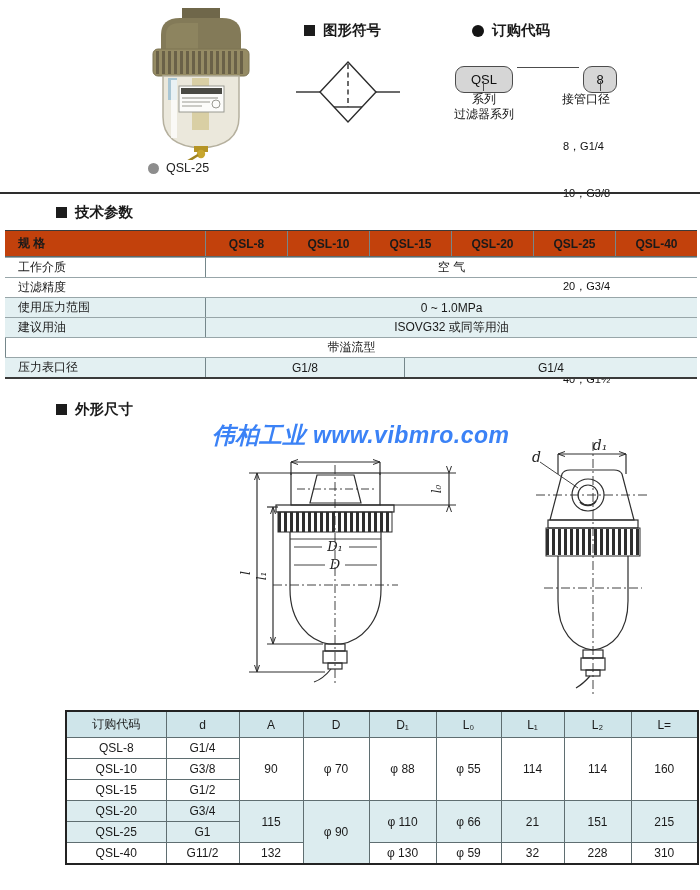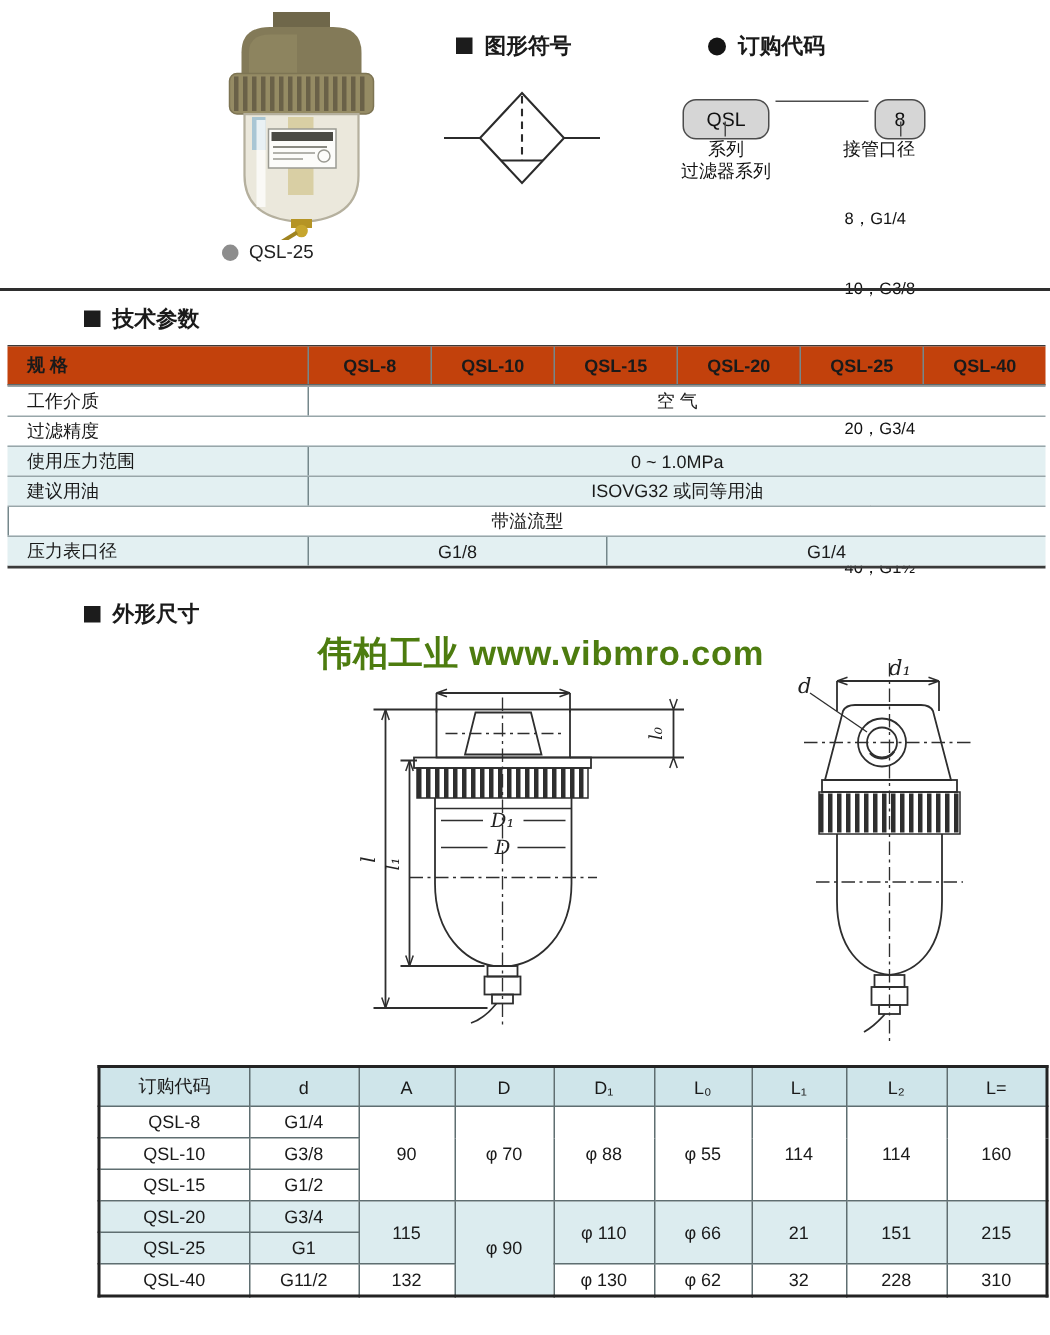--- a/index.html
+++ b/index.html
@@ -44,21 +44,21 @@
   .tt .lab{width:200px;justify-content:flex-start;padding-left:13px;}
   .tt-head .spec{width:82px;border-left:1px solid #75878b;}
   .tt .val{flex:1;border-left:1px solid #75878b;}
   .tt .val1{width:199px;border-left:1px solid #75878b;}
   .tt .val2{flex:1;border-left:1px solid #75878b;}
   .tt-row.tint{background:#e3f0f2;}
 
   
   .watermark{
     position:absolute;left:212px;top:420px;z-index:6;
-    font-size:23px;letter-spacing:0.5px;color:#4d7c0f;font-weight:bold;white-space:nowrap;
+    font-size:23px;letter-spacing:0.5px;color:#3b82f6;font-weight:bold;white-space:nowrap;font-style:italic;
   }
 
   
   table.dim{position:absolute;left:65px;top:710px;width:632px;border-collapse:collapse;
             font-size:12px;table-layout:fixed;}
   table.dim th,table.dim td{border:1px solid #5f6e71;text-align:center;padding:0;height:20px;
             font-weight:normal;background:#ffffff;}
   table.dim thead th{background:#cfe5ea;height:25px;}
   table.dim{border:2px solid #232323;}
   table.dim tr.tint td{background:#dcecef;}
@@ -355,19 +355,19 @@
     </tr>
     <tr class="tint">
       <td>QSL-25</td>
       <td>G1</td>
     </tr>
     <tr>
       <td>QSL-40</td>
       <td>G11/2</td>
       <td>132</td>
       <td>φ 130</td>
-      <td>φ 62</td>
+      <td>φ 59</td>
       <td>32</td>
       <td>228</td>
       <td>310</td>
     </tr>
   </tbody>
 </table>
 
 </body></html>

